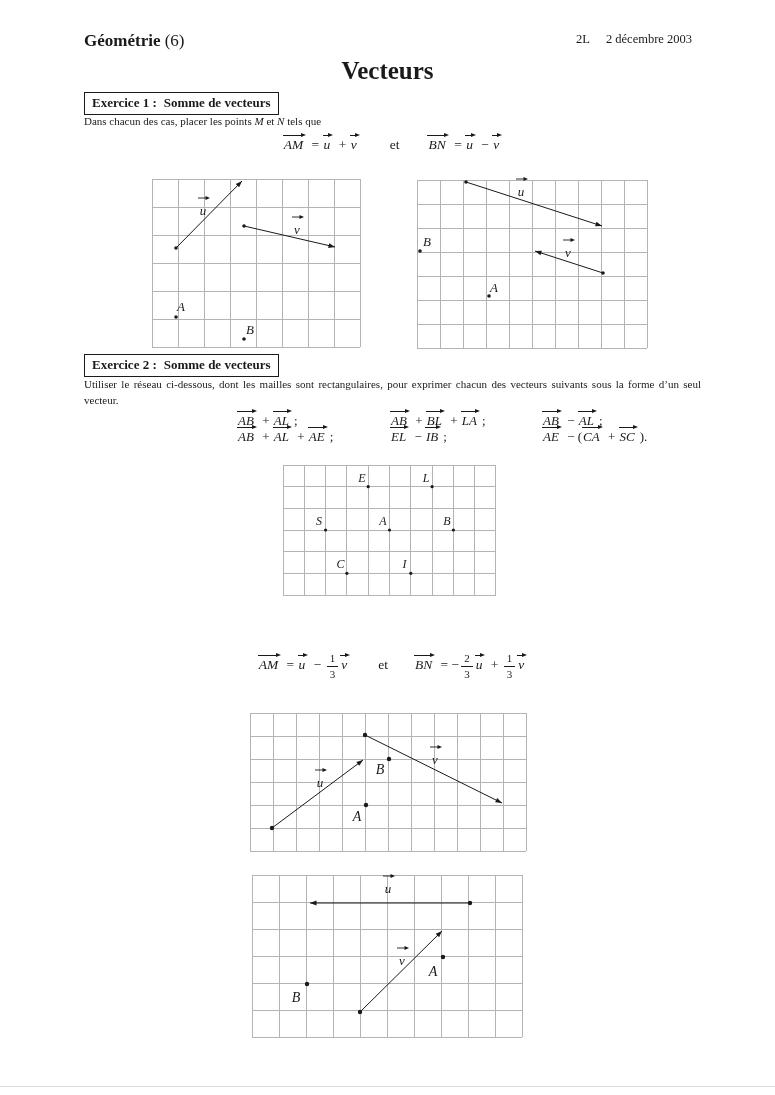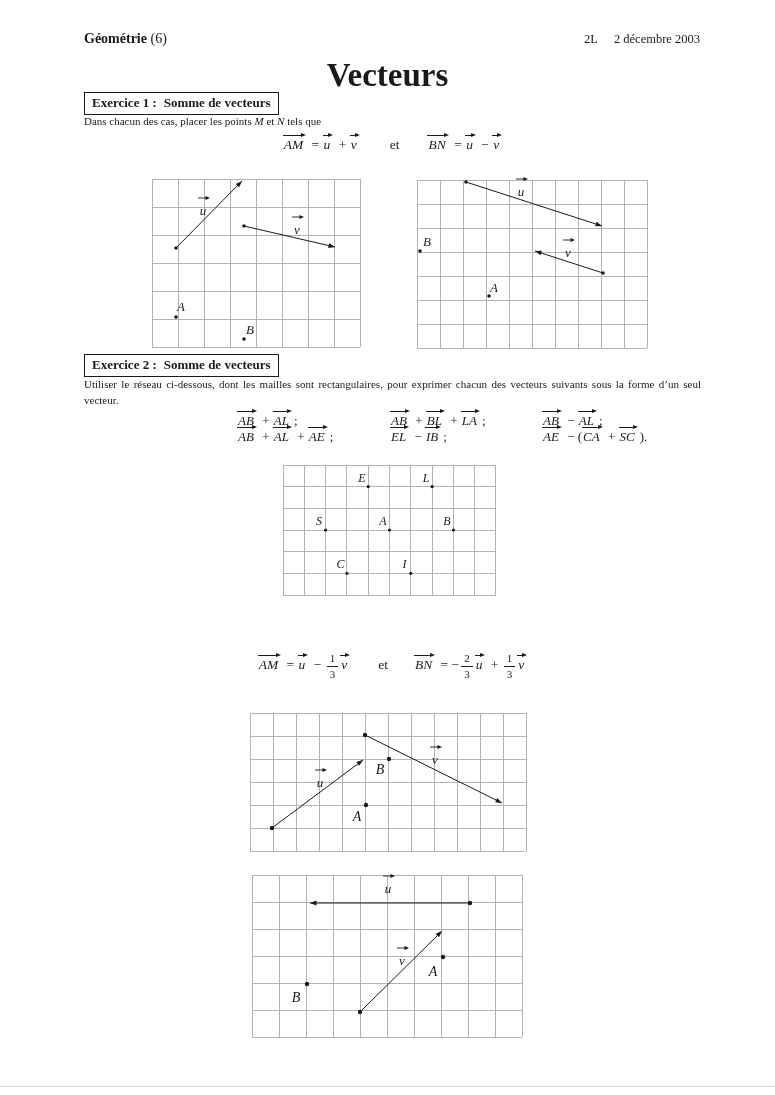--- a/index.html
+++ b/index.html
@@ -1,23 +1,23 @@
 <!DOCTYPE html>
 <html><head>
 <meta charset="utf-8">
 <style>
   html,body{margin:0;padding:0;background:#fff;}
   .page{position:relative;width:775px;height:1095px;background:#ffffff;overflow:hidden;
         font-family:"Liberation Serif","DejaVu Serif",serif;color:#1a1a1a;}
   .abs{position:absolute;}
   .b{font-weight:bold;}
-  .hdr-left{left:84px;top:31px;font-size:14px;}
-  .hdr-right{right:75px;top:32px;font-size:12.5px;}
+  .hdr-left{left:84px;top:31px;font-size:17px;}
+  .hdr-right{right:83px;top:32px;font-size:12.5px;}
   .hdr-class{margin-right:16px;}
-  .doc-title{left:0;right:0;top:57px;text-align:center;font-size:33px;font-weight:bold;}
+  .doc-title{left:0;right:0;top:57px;text-align:center;font-size:25px;font-weight:bold;}
   .exbox{border:1px solid #1a1a1a;padding:2px 7px 3px 7px;font-size:13px;font-weight:bold;background:#fff;display:inline-block;}
   .exbox .t2{margin-left:7px;text-align:center;}
   .intro{font-size:11px;line-height:15.5px;}
   .just{text-align:justify;}
   .formula{font-size:13.5px;text-align:center;padding-left:12px;}
   .fcell{position:absolute;font-size:13px;white-space:nowrap;}
   .mr{white-space:pre;}
   .mi{font-style:italic;white-space:pre;}
   .mvec{position:relative;display:inline-block;font-style:italic;padding:5px 3px 0 1px;margin-right:2px;line-height:1;}
   .mvec::before{content:"";position:absolute;top:2px;left:0;right:4px;border-top:1px solid #1a1a1a;}

